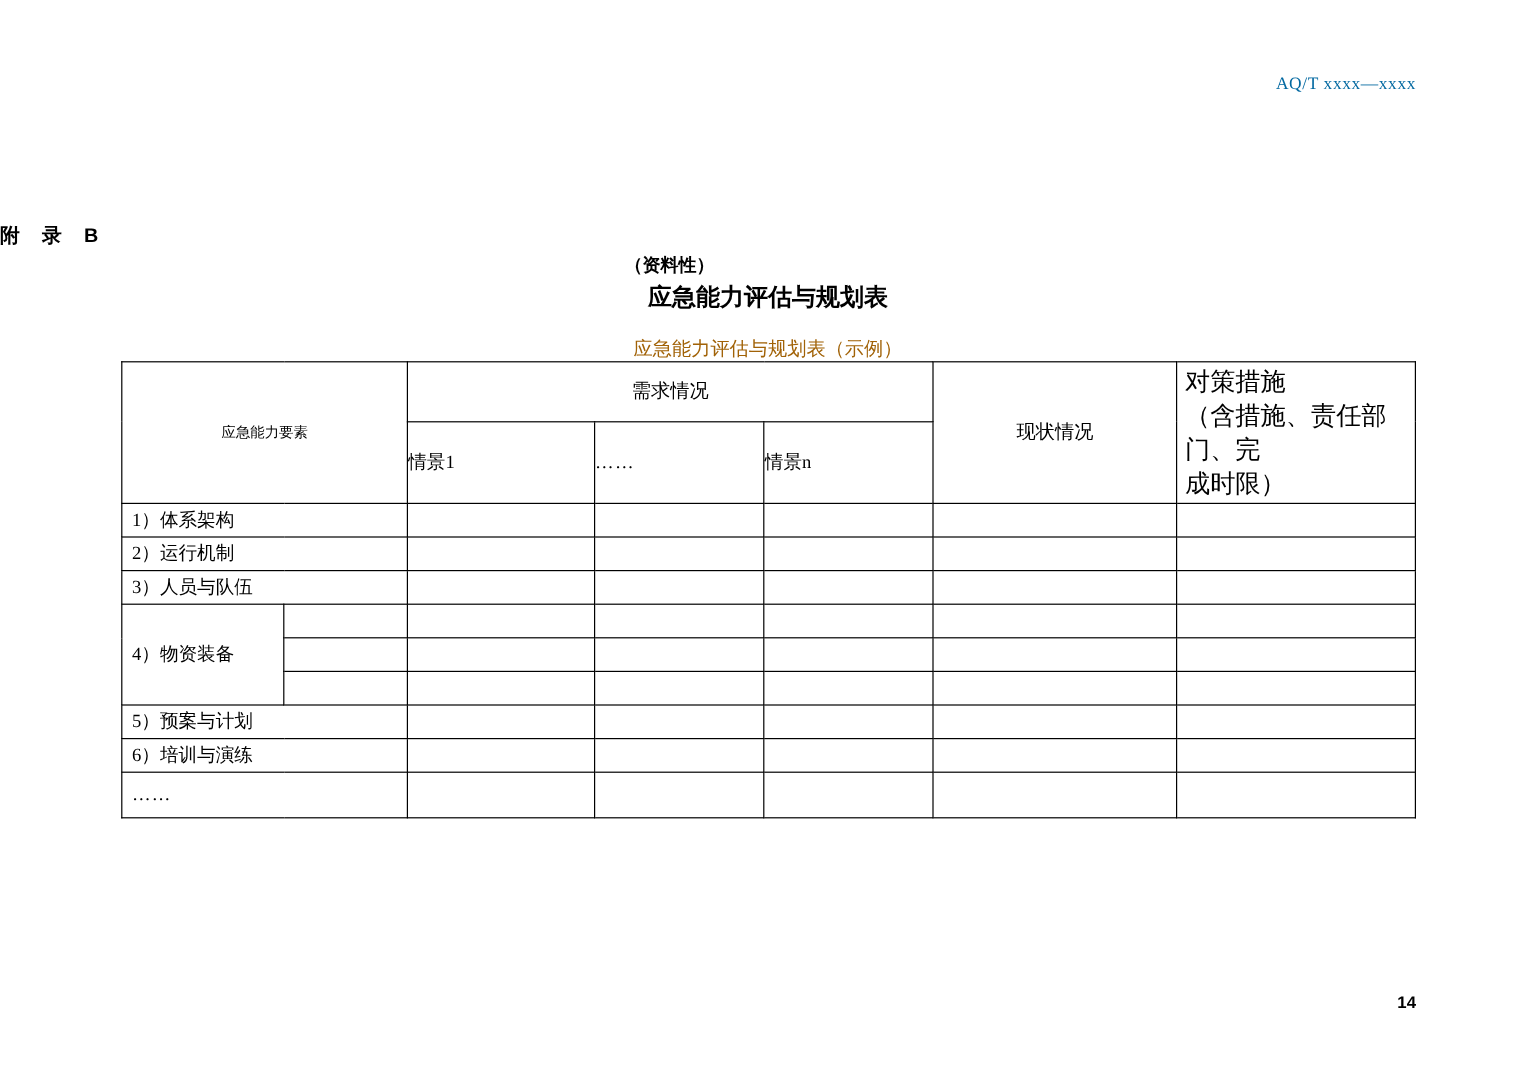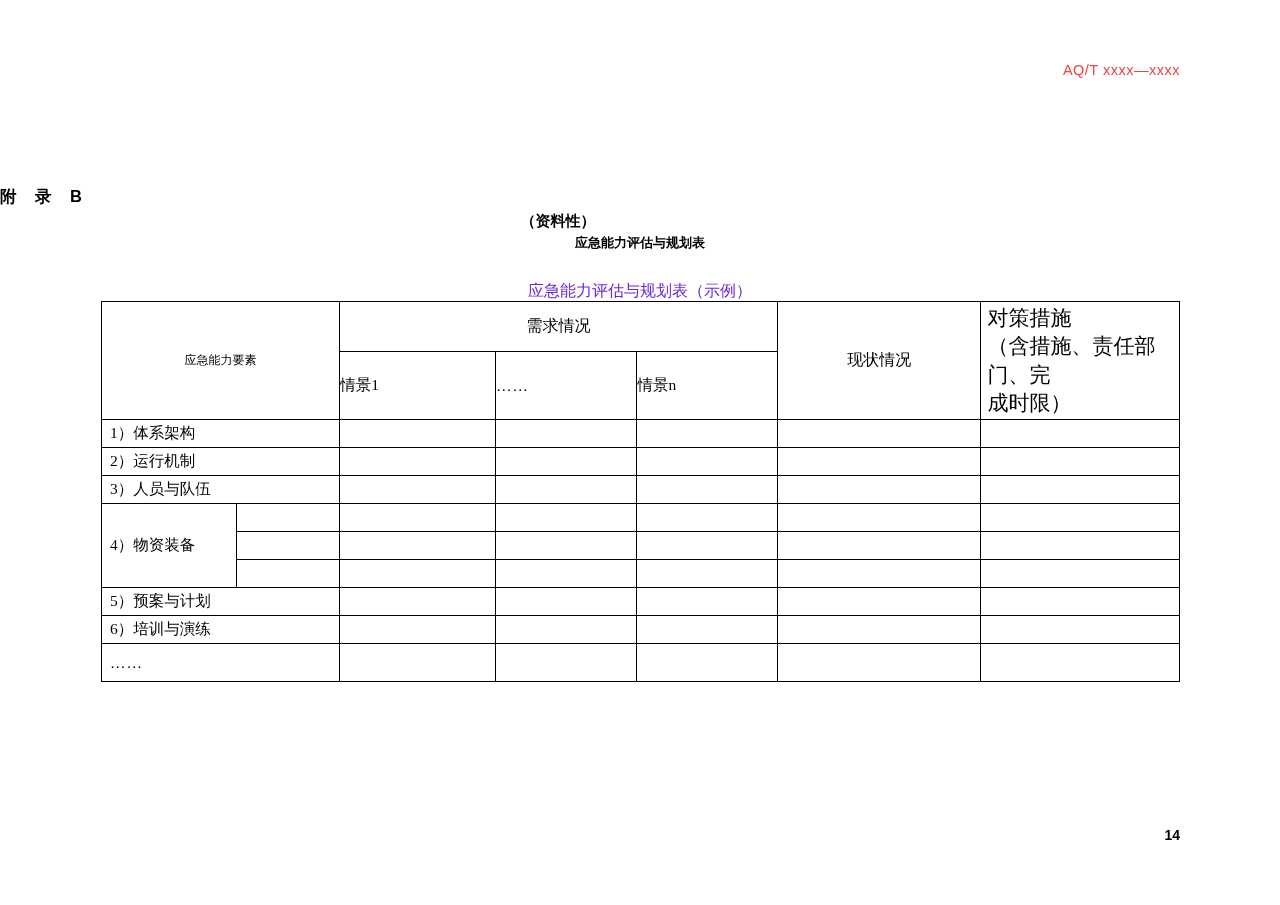--- a/index.html
+++ b/index.html
@@ -17,24 +17,24 @@
   }
   .page {
     position: relative;
     width: 1280px;
     height: 905px;
   }
   .header-code {
     position: absolute;
     top: 62px;
     right: 100px;
-    font-family: Liberation Sans, sans-serif;
+    font-family: Liberation Serif, serif;
     font-size: 14.5px;
     letter-spacing: 0.5px;
-    color: #ef4444;
+    color: #0369a1;
   }
   .appendix-title {
     position: absolute;
     top: 186px;
     left: 0;
     width: 1280px;
     font-family: "Liberation Sans", sans-serif;
     font-weight: bold;
     font-size: 16.5px;
     letter-spacing: 1px;
@@ -50,31 +50,31 @@
     font-size: 15px;
   }
   .appendix-sub2 {
     position: absolute;
     top: 234px;
     left: 0;
     width: 1280px;
     text-align: center;
     font-family: "Liberation Sans", sans-serif;
     font-weight: bold;
-    font-size: 13px;
+    font-size: 20px;
   }
   .table-caption {
     position: absolute;
     top: 281px;
     left: 0;
     width: 1280px;
     text-align: center;
     font-family: "Liberation Serif", serif;
     font-size: 16px;
-    color: #6d28d9;
+    color: #a16207;
   }
   table.main-table {
     position: absolute;
     top: 301px;
     left: 101px;
     width: 1079px;
     border-collapse: collapse;
     table-layout: fixed;
     font-family: "Liberation Serif", serif;
     font-size: 15.5px;

